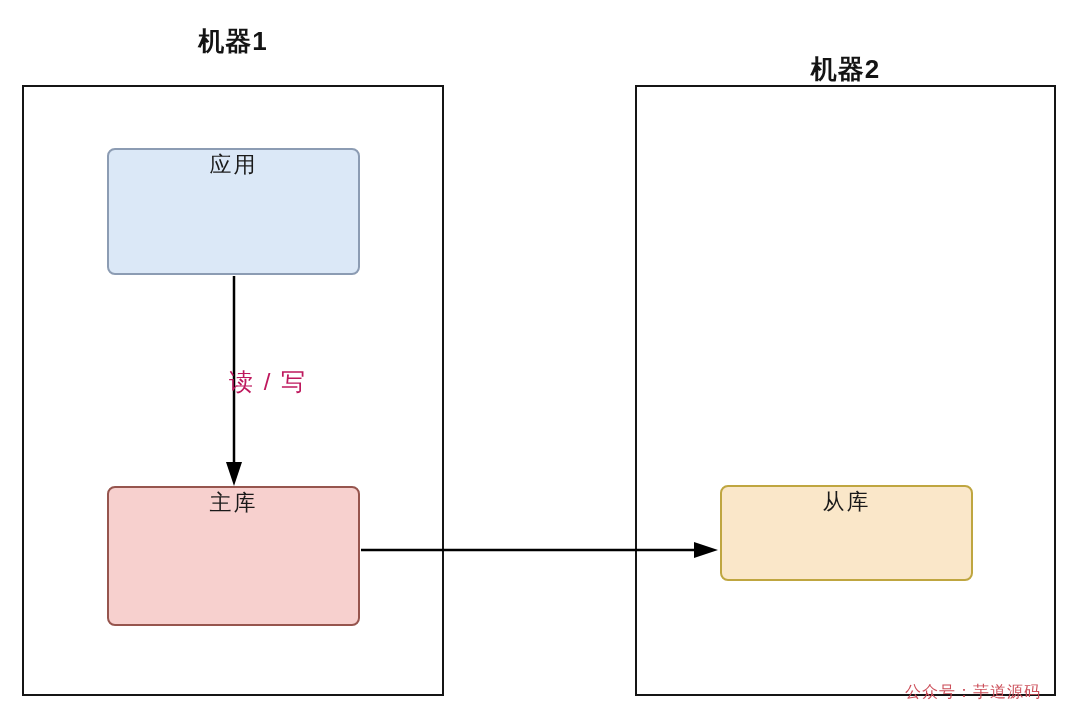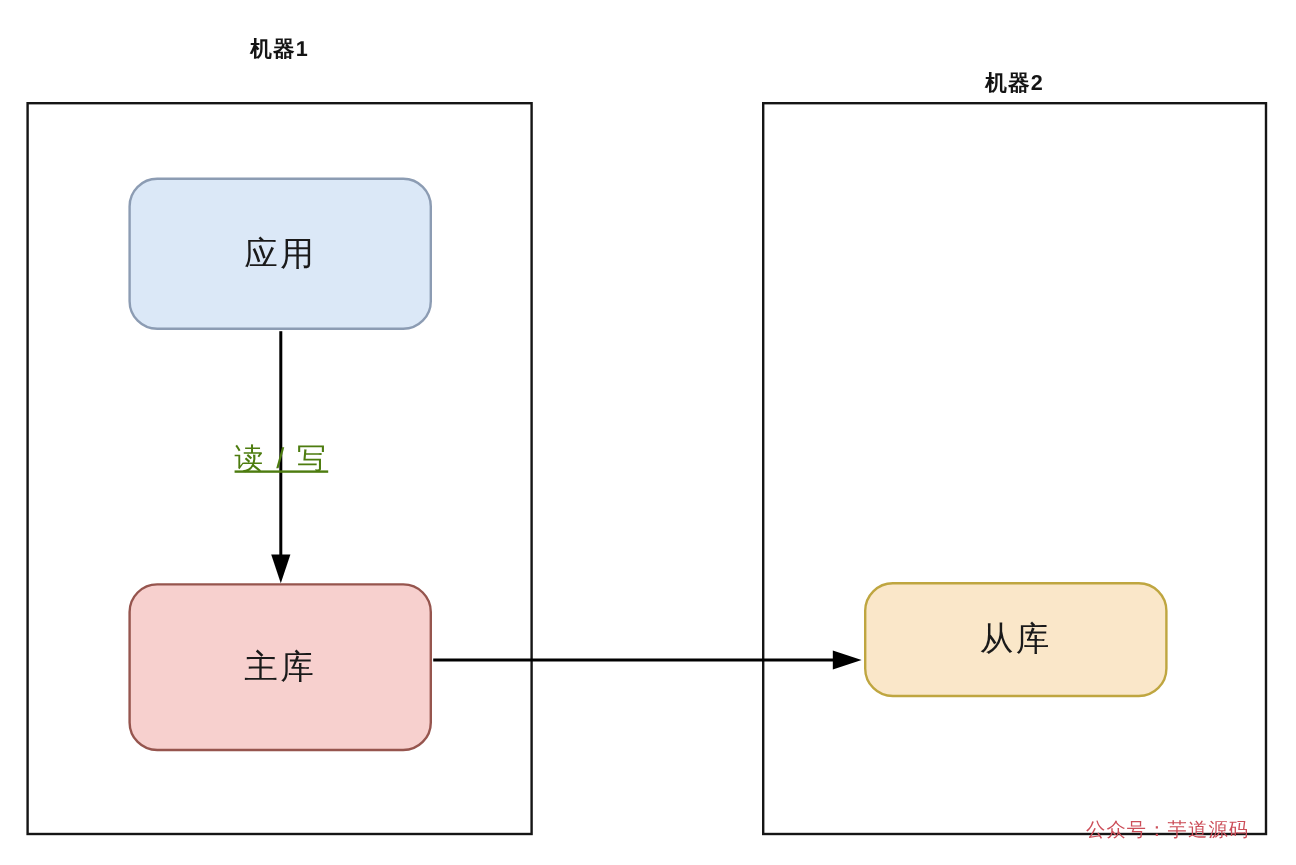--- a/index.html
+++ b/index.html
@@ -14,21 +14,21 @@
     height: 721px;
     background: #ffffff;
     overflow: hidden;
   }
   .machine-title {
     position: absolute;
     top: 24px;
     height: 34px;
     line-height: 34px;
     text-align: center;
-    font-size: 18px;
+    font-size: 26px;
     font-weight: 600;
     color: #141414;
     letter-spacing: 1px;
   }
   #machine1-title { left: 22px;  width: 422px; }
   #machine2-title { left: 635px; width: 421px; margin-top: 28px; }
 
   .machine-box {
     position: absolute;
     top: 85px;
@@ -36,25 +36,25 @@
     border: 2px solid #151515;
     background: #ffffff;
     box-sizing: border-box;
   }
   #machine1-box { left: 22px;  width: 422px; }
   #machine2-box { left: 635px; width: 421px; }
 
   .node {
     position: absolute;
     box-sizing: border-box;
-    border-radius: 24px;
+    border-radius: 8px;
     display: flex;
-    align-items: center;
+    align-items: flex-start;
     justify-content: center;
-    font-size: 28px;
+    font-size: 22px;
     color: #1a1a1a;
     letter-spacing: 2px;
     z-index: 3;
   }
   #node-app {
     left: 107px; top: 148px; width: 253px; height: 127px;
     background: #dbe8f7;
     border: 2px solid #8c9cb3;
   }
   #node-master {
@@ -75,26 +75,25 @@
     height: 721px;
     z-index: 2;
     pointer-events: none;
   }
 
   #edge-label-rw {
     position: absolute;
     left: 162px;
     top: 366px;
     width: 145px;
-    text-align: center;
+    text-align: right;
     font-size: 24px;
-    color: #4d7c0f;
+    color: #be185d;
     letter-spacing: 2px;
     z-index: 4;
-    text-decoration: underline;
   }
 
   #watermark {
     position: absolute;
     left: 905px;
     top: 682px;
     width: 175px;
     font-size: 16px;
     color: #cc4e59;
     letter-spacing: 1px;

